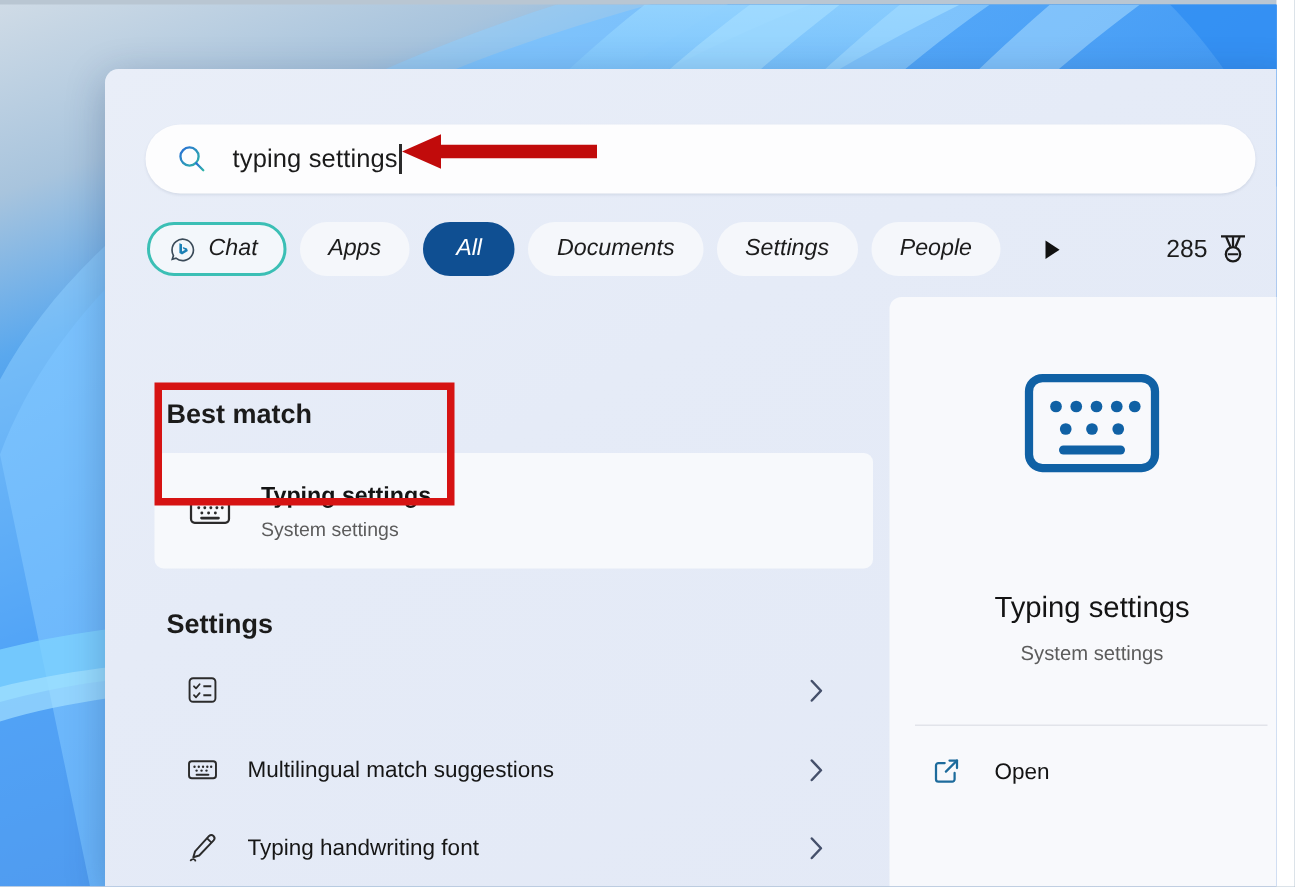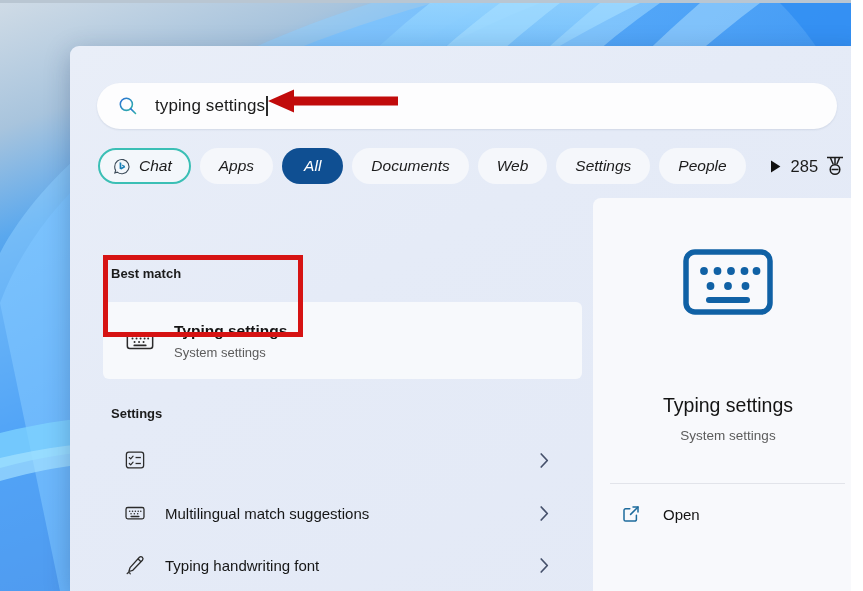--- a/index.html
+++ b/index.html
@@ -103,21 +103,21 @@
   }
   #rewards-count { font-size: 16.5px; color: #1c1c1c; }
 
   
   #results-left {
     position: absolute;
     left: 0; top: 152px;
     width: 523px; bottom: 0;
   }
   .section-title {
-    font-size: 13px;
+    font-size: 18px;
     font-weight: bold;
     color: #1b1b1b;
     margin-left: 41px;
   }
   #best-match-title { position: absolute; top: 68px; }
   #settings-title { position: absolute; top: 208px; }
 
   #best-match-row {
     position: absolute;
     left: 33px; top: 104px;
@@ -266,23 +266,20 @@
       <div class="pill">
         <span>Apps</span>
       </div>
       <div class="pill active">
         <span>All</span>
       </div>
       <div class="pill">
         <span>Documents</span>
       </div>
       <div class="pill">
-        <span>Web</span>
-      </div>
-      <div class="pill">
         <span>Settings</span>
       </div>
       <div class="pill">
         <span>People</span>
       </div>
 
       <div id="more-arrow">
         <svg width="13" height="15" viewBox="0 0 13 15">
           <path d="M2 1.4 L11.4 7.5 L2 13.6 Z" fill="#111111"></path>
         </svg>

